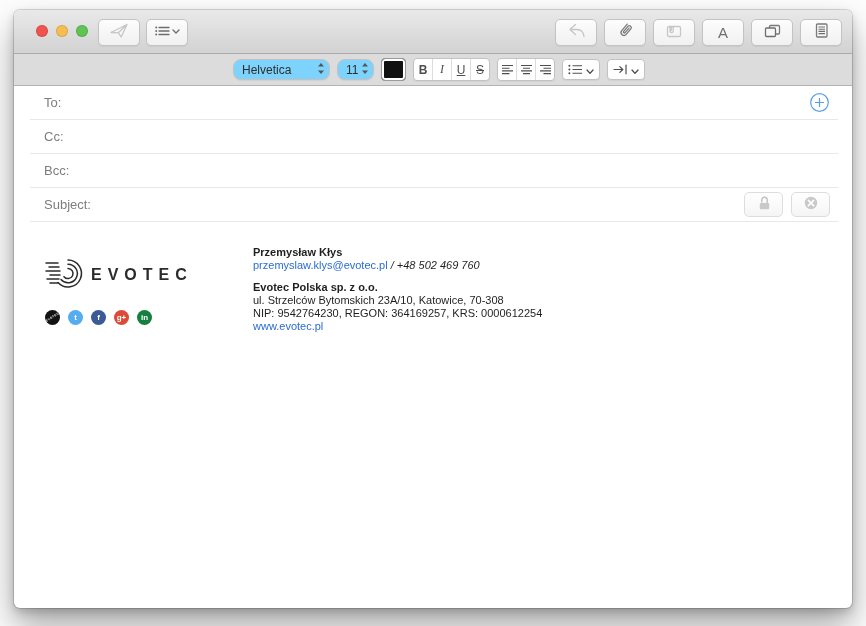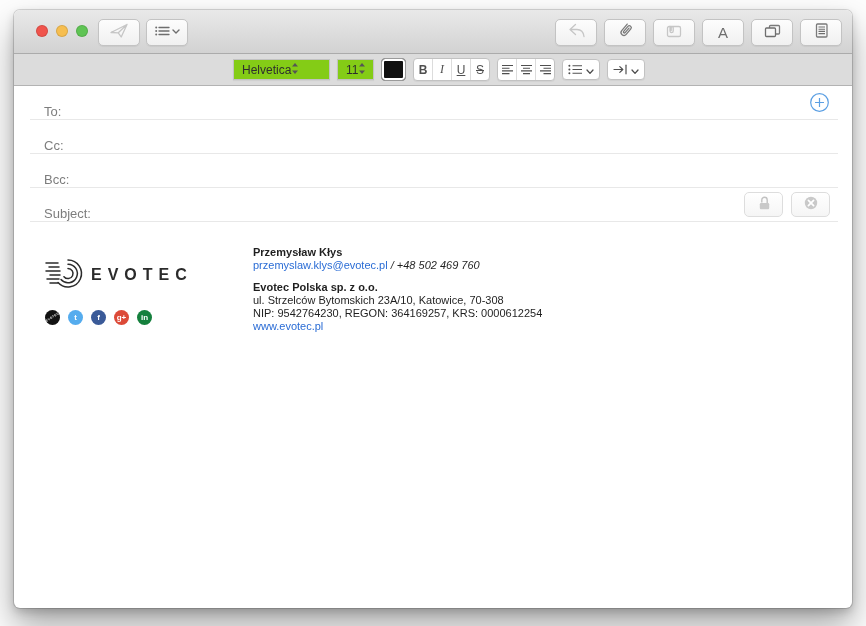--- a/index.html
+++ b/index.html
@@ -32,22 +32,22 @@
   .tb-right{position:absolute;top:9px;right:10px;display:flex;gap:7px;}
   .icon-stroke{stroke:#7a7a7a;fill:none;stroke-width:1.3;stroke-linecap:round;stroke-linejoin:round;}
   .icon-dim{stroke:#c6c6c6;}
   .letterA{font-size:15px;color:#6e6e6e;font-weight:400;}
   
   .fmtbar{
     height:31px;background:#dcdcdc;border-bottom:1px solid #b3b3b3;
     display:flex;align-items:center;gap:7px;padding-left:219px;box-sizing:content-box;
   }
   .fmt-select{
-    height:21px;background:#84cc16;border:1px solid #c2c2c2;border-radius:0;
-    display:flex;align-items:center;
+    height:21px;background:#7dd3fc;border:1px solid #c2c2c2;border-radius:8px;
+    display:flex;align-items:center;justify-content:space-between;
     font-size:12px;color:#2e2e2e;padding:0 4px 0 8px;box-sizing:border-box;
     box-shadow:0 1px 1px rgba(0,0,0,.05);
   }
   .fmt-font{width:97px;}
   .fmt-size{width:37px;}
   .colorwell{
     width:23px;height:21px;border-radius:4px;border:1px solid #9a9a9a;
     background:#111;box-shadow:inset 0 0 0 2px #fff;
   }
   .seg-group{
@@ -62,21 +62,21 @@
   .seg.it{font-style:italic;font-family:"Liberation Serif",serif;}
   .seg.un{text-decoration:underline;}
   .seg.st{text-decoration:line-through;}
   .fmt-dd{
     width:38px;height:21px;background:#fff;border:1px solid #c2c2c2;border-radius:4px;
     display:flex;align-items:center;justify-content:center;gap:3px;box-sizing:border-box;
     box-shadow:0 1px 1px rgba(0,0,0,.05);
   }
   
   .row{
-    display:flex;align-items:flex-end;height:33px;margin:0 14px 0 16px;
+    display:flex;align-items:center;height:33px;margin:0 14px 0 16px;
     border-bottom:1px solid #e8e8e8;font-size:13px;position:relative;background:#fff;
   }
   .row-label{color:#7d7d7d;padding-left:14px;white-space:pre;}
   .field-input{
     flex:1;border:none;outline:none;background:transparent;height:100%;
     font:13px "Liberation Sans",sans-serif;margin-left:8px;padding:0;
   }
   .plus-btn{position:absolute;right:8px;top:6px;width:21px;height:21px;display:flex;}
   .subject-actions{position:absolute;right:8px;top:4px;display:flex;gap:8px;}
   .mini-btn{

